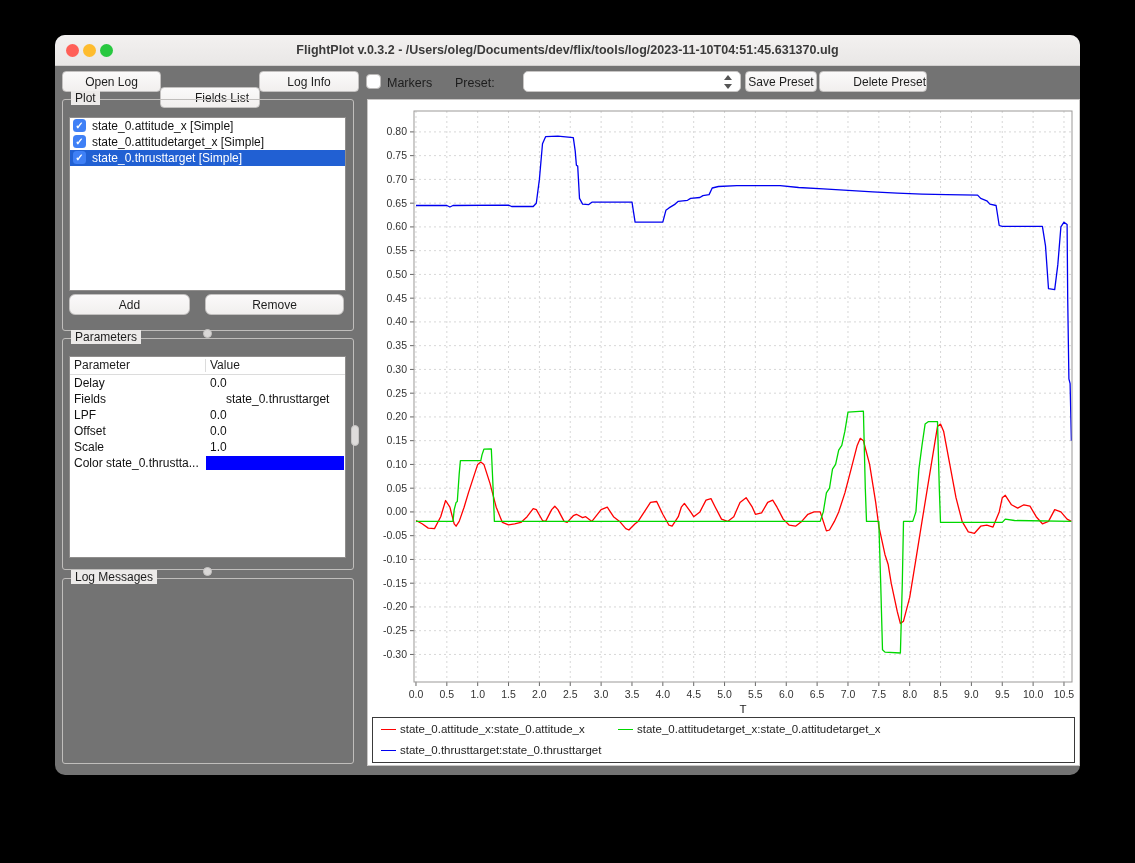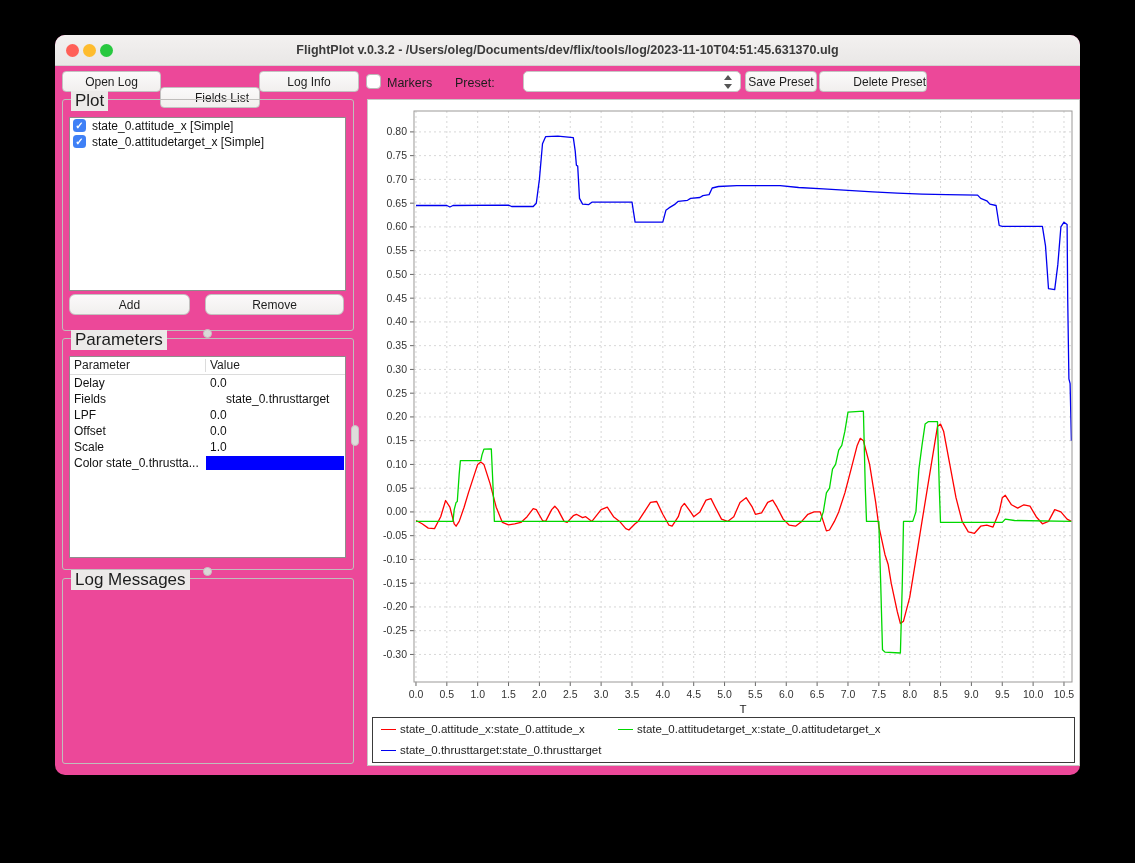--- a/index.html
+++ b/index.html
@@ -1,23 +1,23 @@
 <!DOCTYPE html>
 <html><head>
 <meta charset="utf-8">
 <style>
   html,body{margin:0;padding:0;background:#000;}
   body{width:1135px;height:863px;position:relative;font-family:"Liberation Sans",sans-serif;overflow:hidden;}
-  .window{position:absolute;left:55px;top:35px;width:1025px;height:740px;background:#ec4899;border-radius:10px;box-shadow:0 18px 45px rgba(0,0,0,.6);}
+  .window{position:absolute;left:55px;top:35px;width:1025px;height:740px;background:#737373;border-radius:10px;box-shadow:0 18px 45px rgba(0,0,0,.6);}
   .titlebar{position:absolute;left:0;top:0;width:100%;height:30px;background:linear-gradient(#f3f1f0,#e9e7e6);border-bottom:1px solid #d2d0cf;border-radius:10px 10px 0 0;}
   .tl{position:absolute;top:9px;width:13px;height:13px;border-radius:50%;}
   .title{position:absolute;left:0;right:0;top:0;height:30px;line-height:30px;text-align:center;font-size:12.5px;font-weight:bold;color:#3a3a3a;}
   .btn{position:absolute;height:21px;background:linear-gradient(#fbfafa,#f1efee);border:1px solid #c3c1c0;border-radius:4px;font-size:12px;color:#1d1d1d;text-align:center;line-height:20px;box-sizing:border-box;}
   .group{position:absolute;border:1px solid #c0bebc;border-radius:3px;}
-  .group>.gtitle{position:absolute;top:-9px;left:8px;background:#eceae9;padding:0 4px;font-size:17px;color:#1d1d1d;}
+  .group>.gtitle{position:absolute;top:-9px;left:8px;background:#eceae9;padding:0 4px;font-size:12px;color:#1d1d1d;}
   .tbl{position:absolute;background:#fff;border:1px solid #8f8d8c;box-sizing:border-box;overflow:hidden;}
   .thead{position:relative;height:17px;border-bottom:1px solid #dcdcdc;font-size:12px;color:#1d1d1d;}
   .thead .hcell{position:absolute;top:0;height:17px;line-height:17px;}
   .vline{position:absolute;top:2px;bottom:2px;width:1px;background:#dcdcdc;}
   .lrow{position:relative;height:16px;font-size:12px;color:#111;white-space:nowrap;}
   .lrow.sel{background:#2160d3;color:#fff;}
   .cb{position:absolute;left:3px;top:1px;width:13px;height:13px;border-radius:3.5px;background:#3f80f6;}
   .cb:after{content:"✓";position:absolute;left:0;top:0;width:13px;height:13px;color:#fff;font-size:10px;line-height:13px;text-align:center;font-weight:bold;}
   .ltext{position:absolute;left:22px;top:0;line-height:16px;}
   .prow{position:relative;height:16px;font-size:12px;color:#111;white-space:nowrap;}
@@ -73,20 +73,24 @@
   </div>
   <div class="tbl" style="left:14px;top:82px;width:277px;height:174px;">
     <div id="plot-items" style="position:relative;">
         <div class="lrow">
           <span class="cb"></span>
           <span class="ltext">state_0.attitude_x [Simple]</span>
         </div>
         <div class="lrow">
           <span class="cb"></span>
           <span class="ltext">state_0.attitudetarget_x [Simple]</span>
+        </div>
+        <div class="lrow sel">
+          <span class="cb"></span>
+          <span class="ltext">state_0.thrusttarget [Simple]</span>
         </div>
       </div>
   </div>
   <div class="btn" style="left:14px;top:259px;width:121px;border-radius:6px;">Add</div>
   <div class="btn" style="left:150px;top:259px;width:139px;border-radius:6px;">Remove</div>
 
   <div class="knob" style="left:148px;top:294px;"></div>
 
   <div class="group" style="left:7px;top:303px;width:290px;height:230px;">
     <span class="gtitle">Parameters</span>

